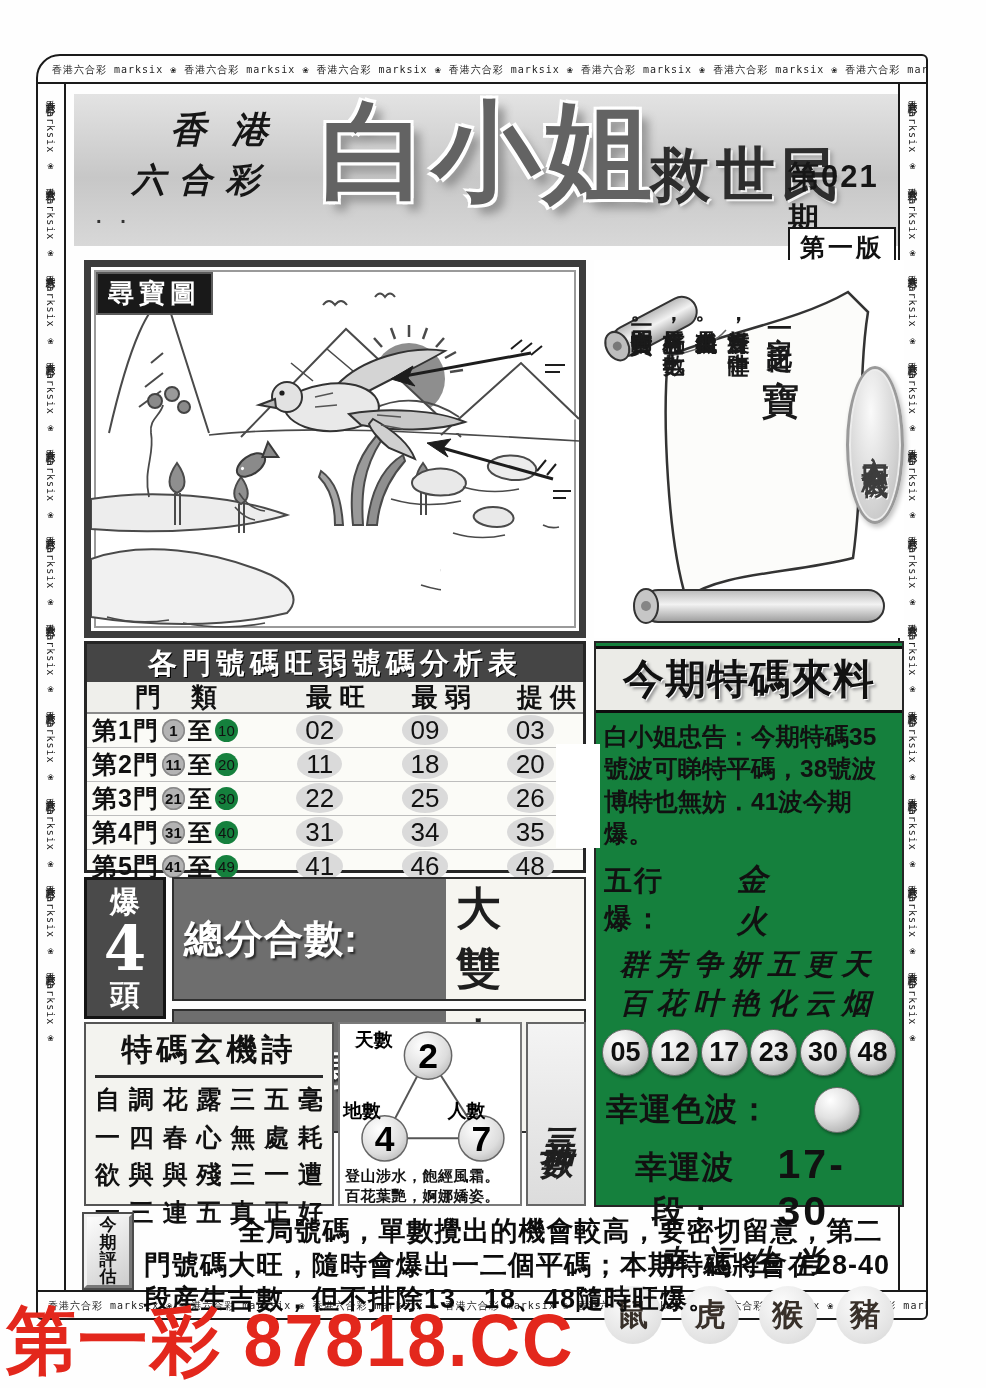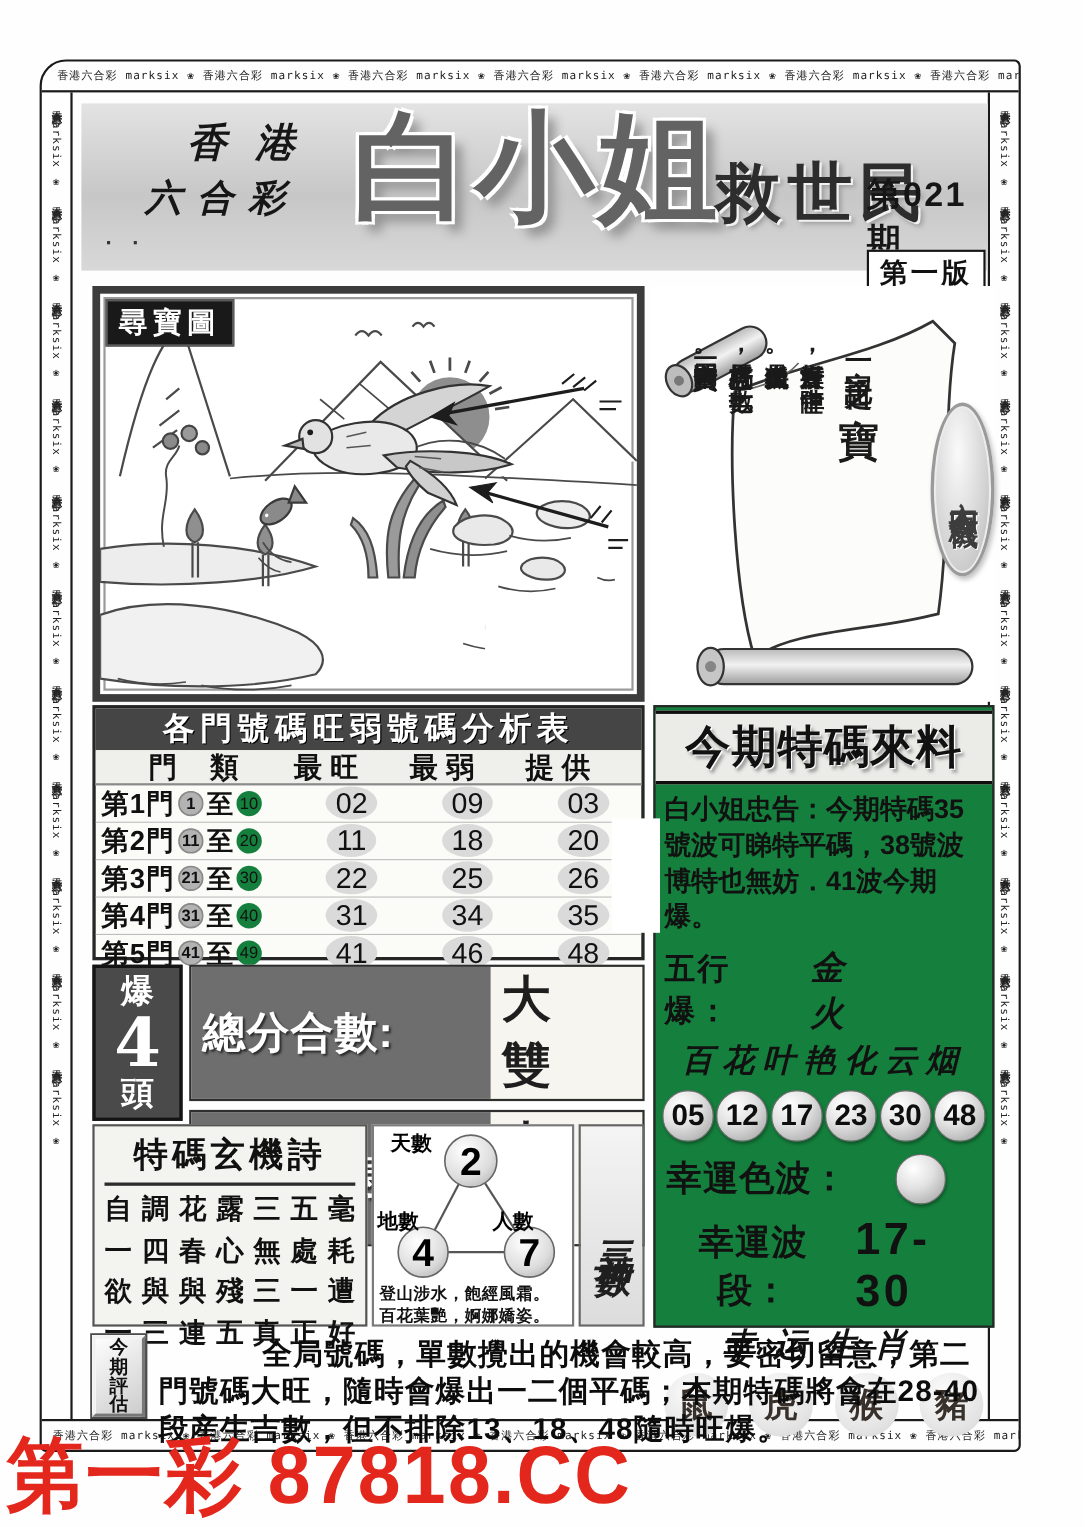--- a/index.html
+++ b/index.html
@@ -60,21 +60,21 @@
     color:#3d3d3d;text-shadow:1px 1px 0 #fff;z-index:4;}
 
   
   .table-panel{position:absolute;left:84px;top:641px;width:502px;height:232px;
     border:3px solid #262626;background:#fbfbf7;display:flex;flex-direction:column;}
   .tbl-title{height:38px;line-height:38px;background:#454545;color:#fff;text-align:center;
     font-size:29px;font-weight:bold;letter-spacing:5px;text-shadow:1px 1px 0 #000;}
   .tbl-head{display:flex;height:32px;align-items:center;background:#efefeb;
     border-bottom:2px solid #8a8a8a;font-size:26px;font-weight:bold;}
   .th-door{width:180px;text-align:center;letter-spacing:2px;}
-  .th{flex:1;text-align:left;letter-spacing:7px;}
+  .th{flex:1;text-align:right;letter-spacing:7px;}
   .t-row{flex:1;display:flex;align-items:center;border-bottom:1px solid #bdbdbd;font-size:26px;}
   .t-row:last-child{border-bottom:none;}
   .c-door{width:180px;display:flex;align-items:center;gap:3px;padding-left:5px;}
   .door{font-weight:bold;font-size:25px;letter-spacing:1px;}
   .oval{display:inline-block;min-width:23px;height:23px;line-height:23px;border-radius:50%;
     background:#15803d;font-size:15px;text-align:center;padding:0 2px;}
   .oval.dark{background:#b3b3b3;box-shadow:inset 0 0 0 1.5px #898989;font-weight:bold;}
   .zhi{font-weight:bold;font-size:24px;}
   .c-val{flex:1;text-align:center;}
   .vbg{background:#dadada;border-radius:50%;padding:0 9px;}
@@ -400,20 +400,21 @@
 
   <div class="sanyuan">三元神數</div>
 
   <div class="special">
     <div class="sp-title">今期特碼來料</div>
     <div class="sp-advice">白小姐忠告：今期特碼35號波可睇特平碼，38號波博特也無妨．41波今期爆。</div>
     <div class="sp-wuxing">
       <span class="wx-label">五行爆：</span>
       <span class="wx-value">金 火</span>
     </div>
+    <div class="sp-verse">群芳争妍五更天</div>
     <div class="sp-verse">百花叶艳化云烟</div>
     <div class="balls-row">
       <div class="ball">05</div>
       <div class="ball">12</div>
       <div class="ball">17</div>
       <div class="ball">23</div>
       <div class="ball">30</div>
       <div class="ball">48</div>
     </div>
     <div class="wave-row">

